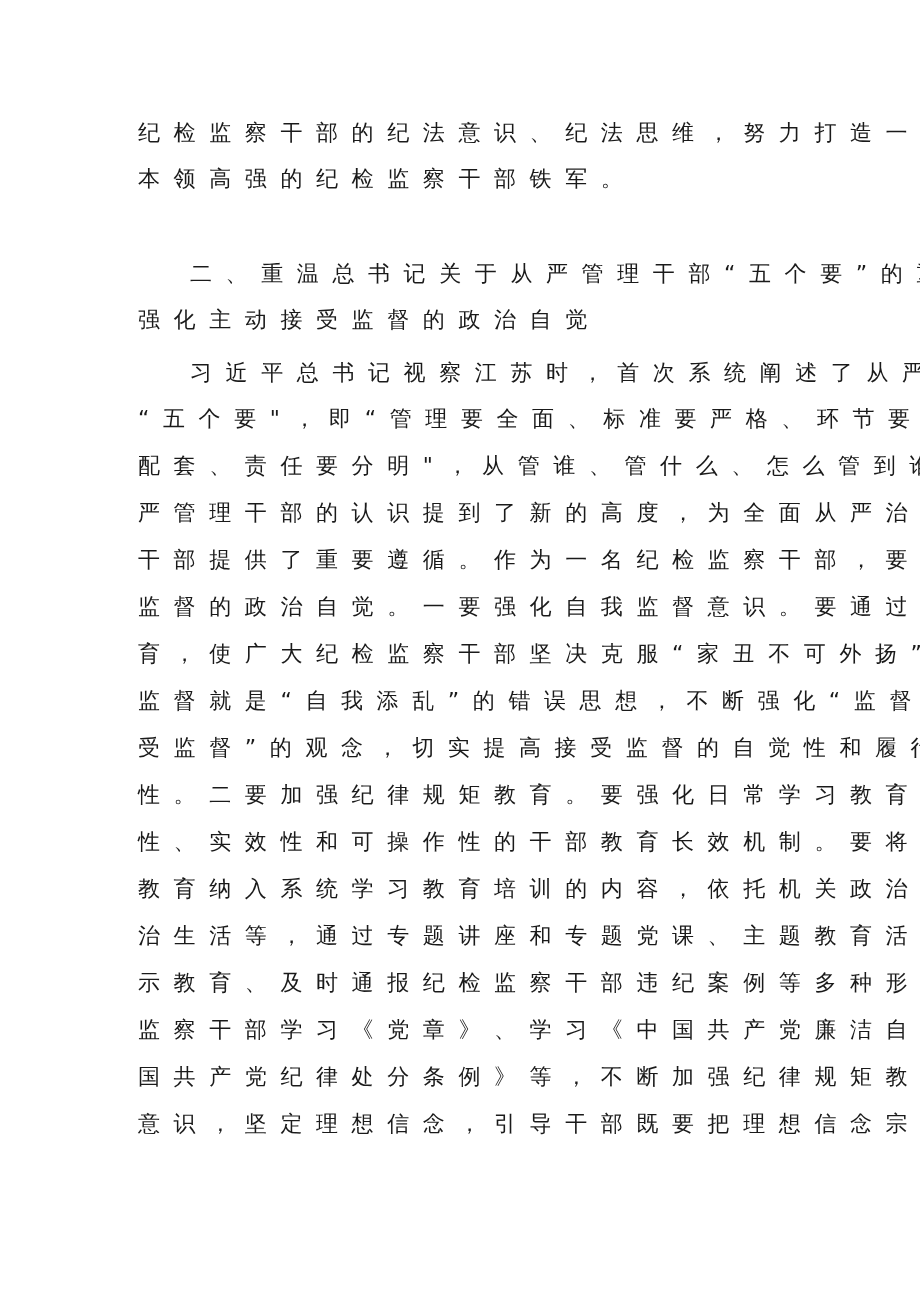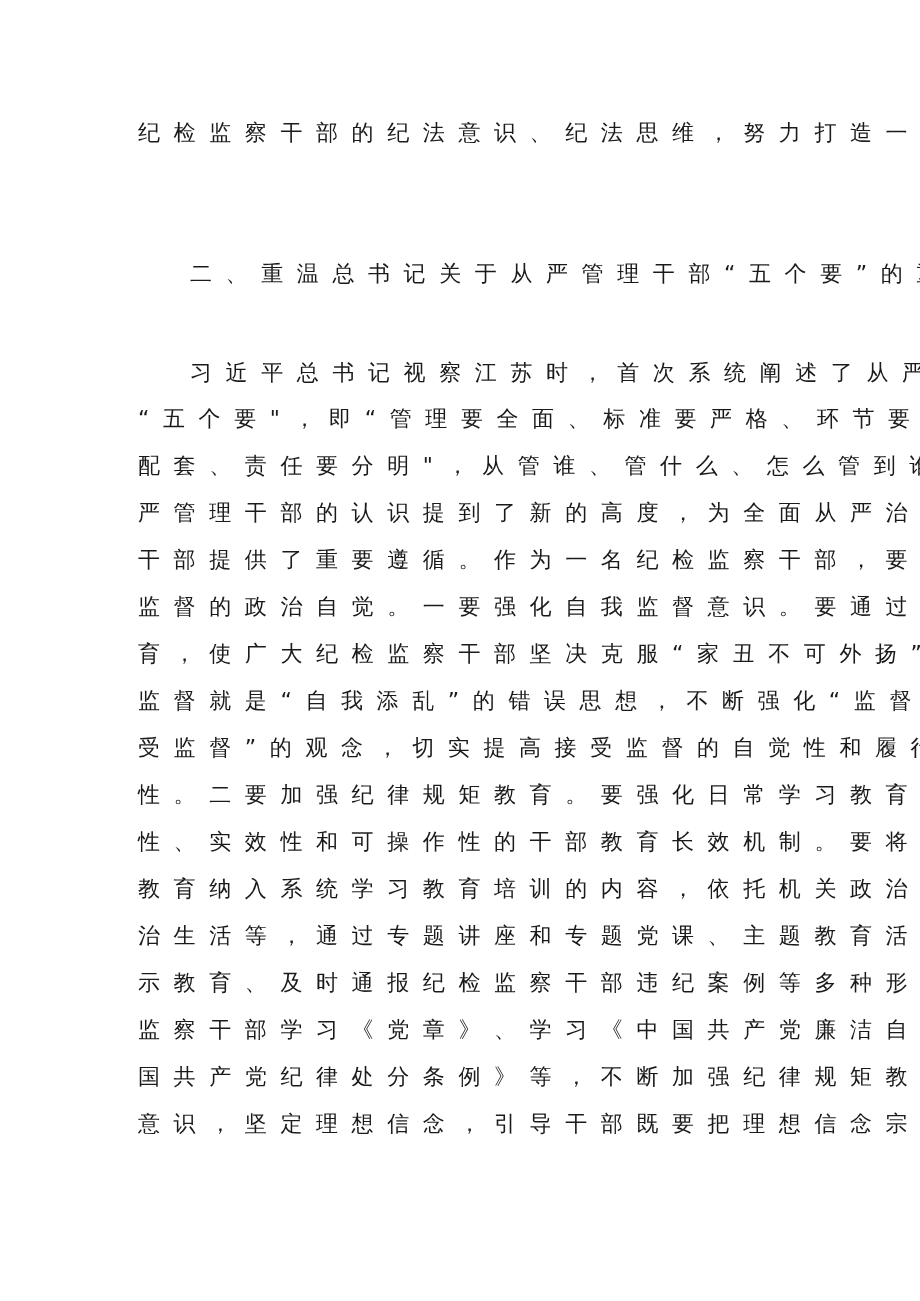--- a/index.html
+++ b/index.html
@@ -34,21 +34,23 @@
       white-space: nowrap;
       overflow: visible;
     }
     .indent { left: 190px; }
   </style>
 </head>
 <body>
 
 <div class="page">
   <div class="line" style="top:118px">纪检监察干部的纪法意识、纪法思维，努力打造一支政治过硬、</div>
+  <div class="line" style="top:164px">本领高强的纪检监察干部铁军。</div>
   <div class="line indent" style="top:259px">二、重温总书记关于从严管理干部“五个要”的重大课题，</div>
+  <div class="line" style="top:305px">强化主动接受监督的政治自觉</div>
   <div class="line indent" style="top:358px">习近平总书记视察江苏时，首次系统阐述了从严管理干部</div>
   <div class="line" style="top:404px">“五个要"，即“管理要全面、标准要严格、环节要衔接、措施要</div>
   <div class="line" style="top:451px">配套、责任要分明"，从管谁、管什么、怎么管到谁来管，把对从</div>
   <div class="line" style="top:498px">严管理干部的认识提到了新的高度，为全面从严治党、从严管理</div>
   <div class="line" style="top:545px">干部提供了重要遵循。作为一名纪检监察干部，要强化主动接受</div>
   <div class="line" style="top:592px">监督的政治自觉。一要强化自我监督意识。要通过各种形式的教</div>
   <div class="line" style="top:639px">育，使广大纪检监察干部坚决克服“家丑不可外扬”和认为自我</div>
   <div class="line" style="top:686px">监督就是“自我添乱”的错误思想，不断强化“监督者首先要接</div>
   <div class="line" style="top:733px">受监督”的观念，切实提高接受监督的自觉性和履行职责的积极</div>
   <div class="line" style="top:780px">性。二要加强纪律规矩教育。要强化日常学习教育，建立有针对</div>

